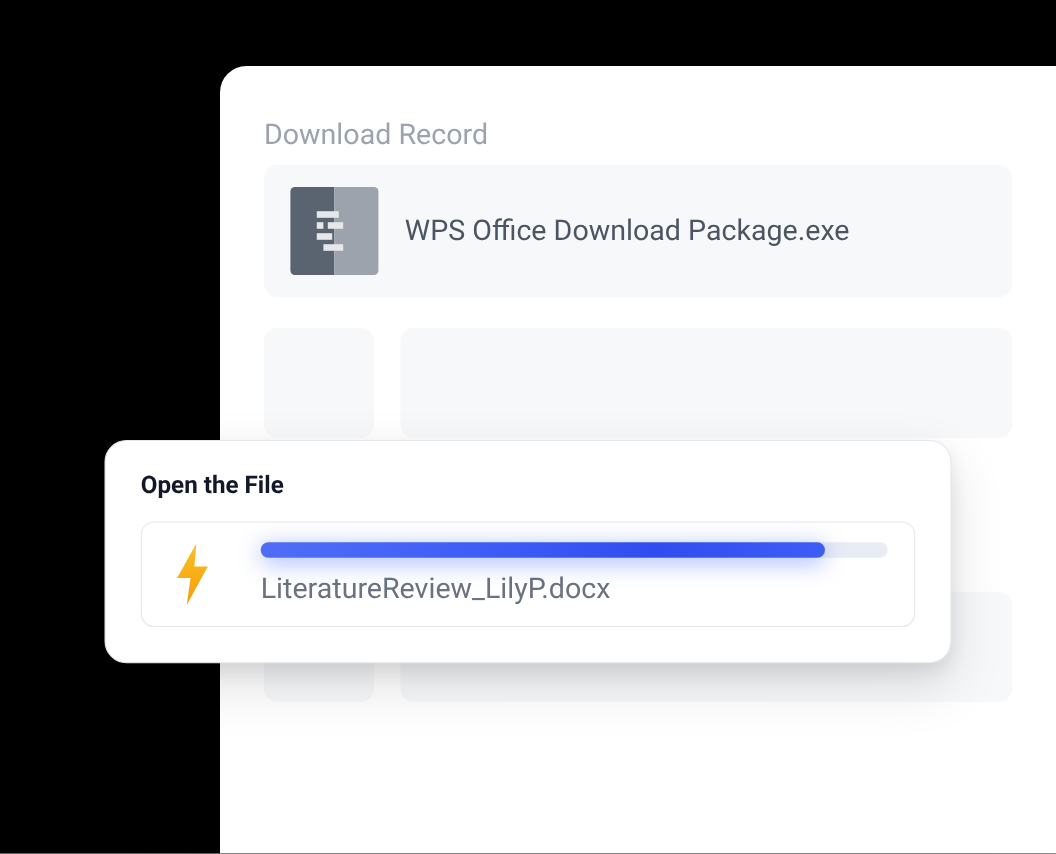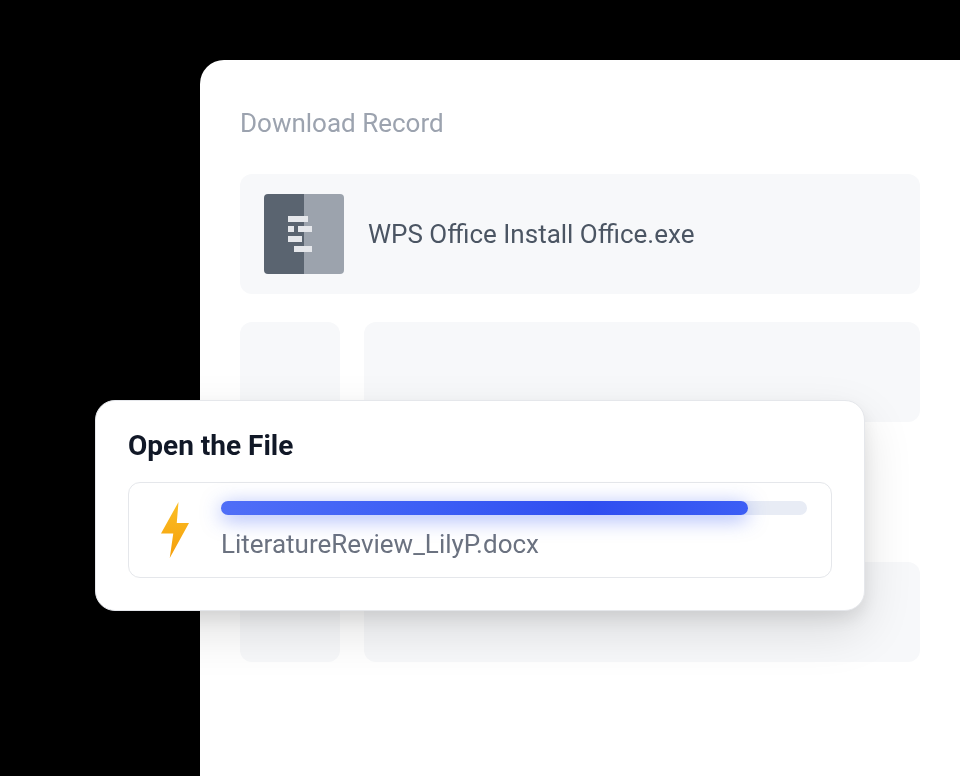--- a/index.html
+++ b/index.html
@@ -23,21 +23,21 @@
       height: 716px;
       background: #fff;
       border-radius: 24px 0 0 0;
       padding: 48px 40px;
       box-shadow: -30px 30px 60px rgba(0,0,0,0.25);
     }
     .panel-title {
       font-size: 26px;
       font-weight: 400;
       color: #9ca3af;
-      margin-bottom: 36px;
+      margin-bottom: 12px;
     }
     .download-item {
       background: #f7f8fa;
       border-radius: 12px;
       padding: 20px 24px;
       display: flex;
       align-items: center;
       gap: 24px;
       margin-bottom: 28px;
     }
@@ -114,32 +114,32 @@
       left: 95px;
       top: 400px;
       width: 770px;
       background: #fff;
       border: 1px solid #e5e7eb;
       border-radius: 20px;
       padding: 28px 32px 32px 32px;
       box-shadow: 0 20px 50px rgba(0,0,0,0.12), 0 8px 16px rgba(0,0,0,0.08);
     }
     .open-file-title {
-      font-size: 28px;
+      font-size: 22px;
       font-weight: 700;
       color: #111827;
       margin-bottom: 20px;
     }
     .open-file-item {
       border: 1px solid #e5e7eb;
       border-radius: 12px;
       padding: 18px 24px;
       display: flex;
       align-items: center;
-      gap: 24px;
+      gap: 40px;
     }
     .bolt-icon {
       width: 44px;
       height: 56px;
       flex-shrink: 0;
       position: relative;
     }
     .bolt-icon svg {
       width: 100%;
       height: 100%;
@@ -182,21 +182,21 @@
       <div class="right-half"></div>
       <div class="glyph">
         <div class="bar" style="left:0;top:0;width:20px;height:6px;"></div>
         <div class="bar" style="left:0;top:10px;width:6px;height:6px;"></div>
         <div class="bar" style="left:10px;top:10px;width:14px;height:6px;"></div>
         <div class="bar" style="left:0;top:20px;width:14px;height:6px;"></div>
         <div class="bar" style="left:6px;top:30px;width:18px;height:6px;"></div>
       </div>
     </div>
     <div class="file-info">
-      <div class="file-name">WPS Office Install Office.exe</div>
+      <div class="file-name">WPS Office Download Package.exe</div>
     </div>
   </div>
 
   <div class="placeholder-row">
     <div class="placeholder-small"></div>
     <div class="placeholder-large"></div>
   </div>
 
   <div class="placeholder-row" style="margin-top:140px;">
     <div class="placeholder-small"></div>

